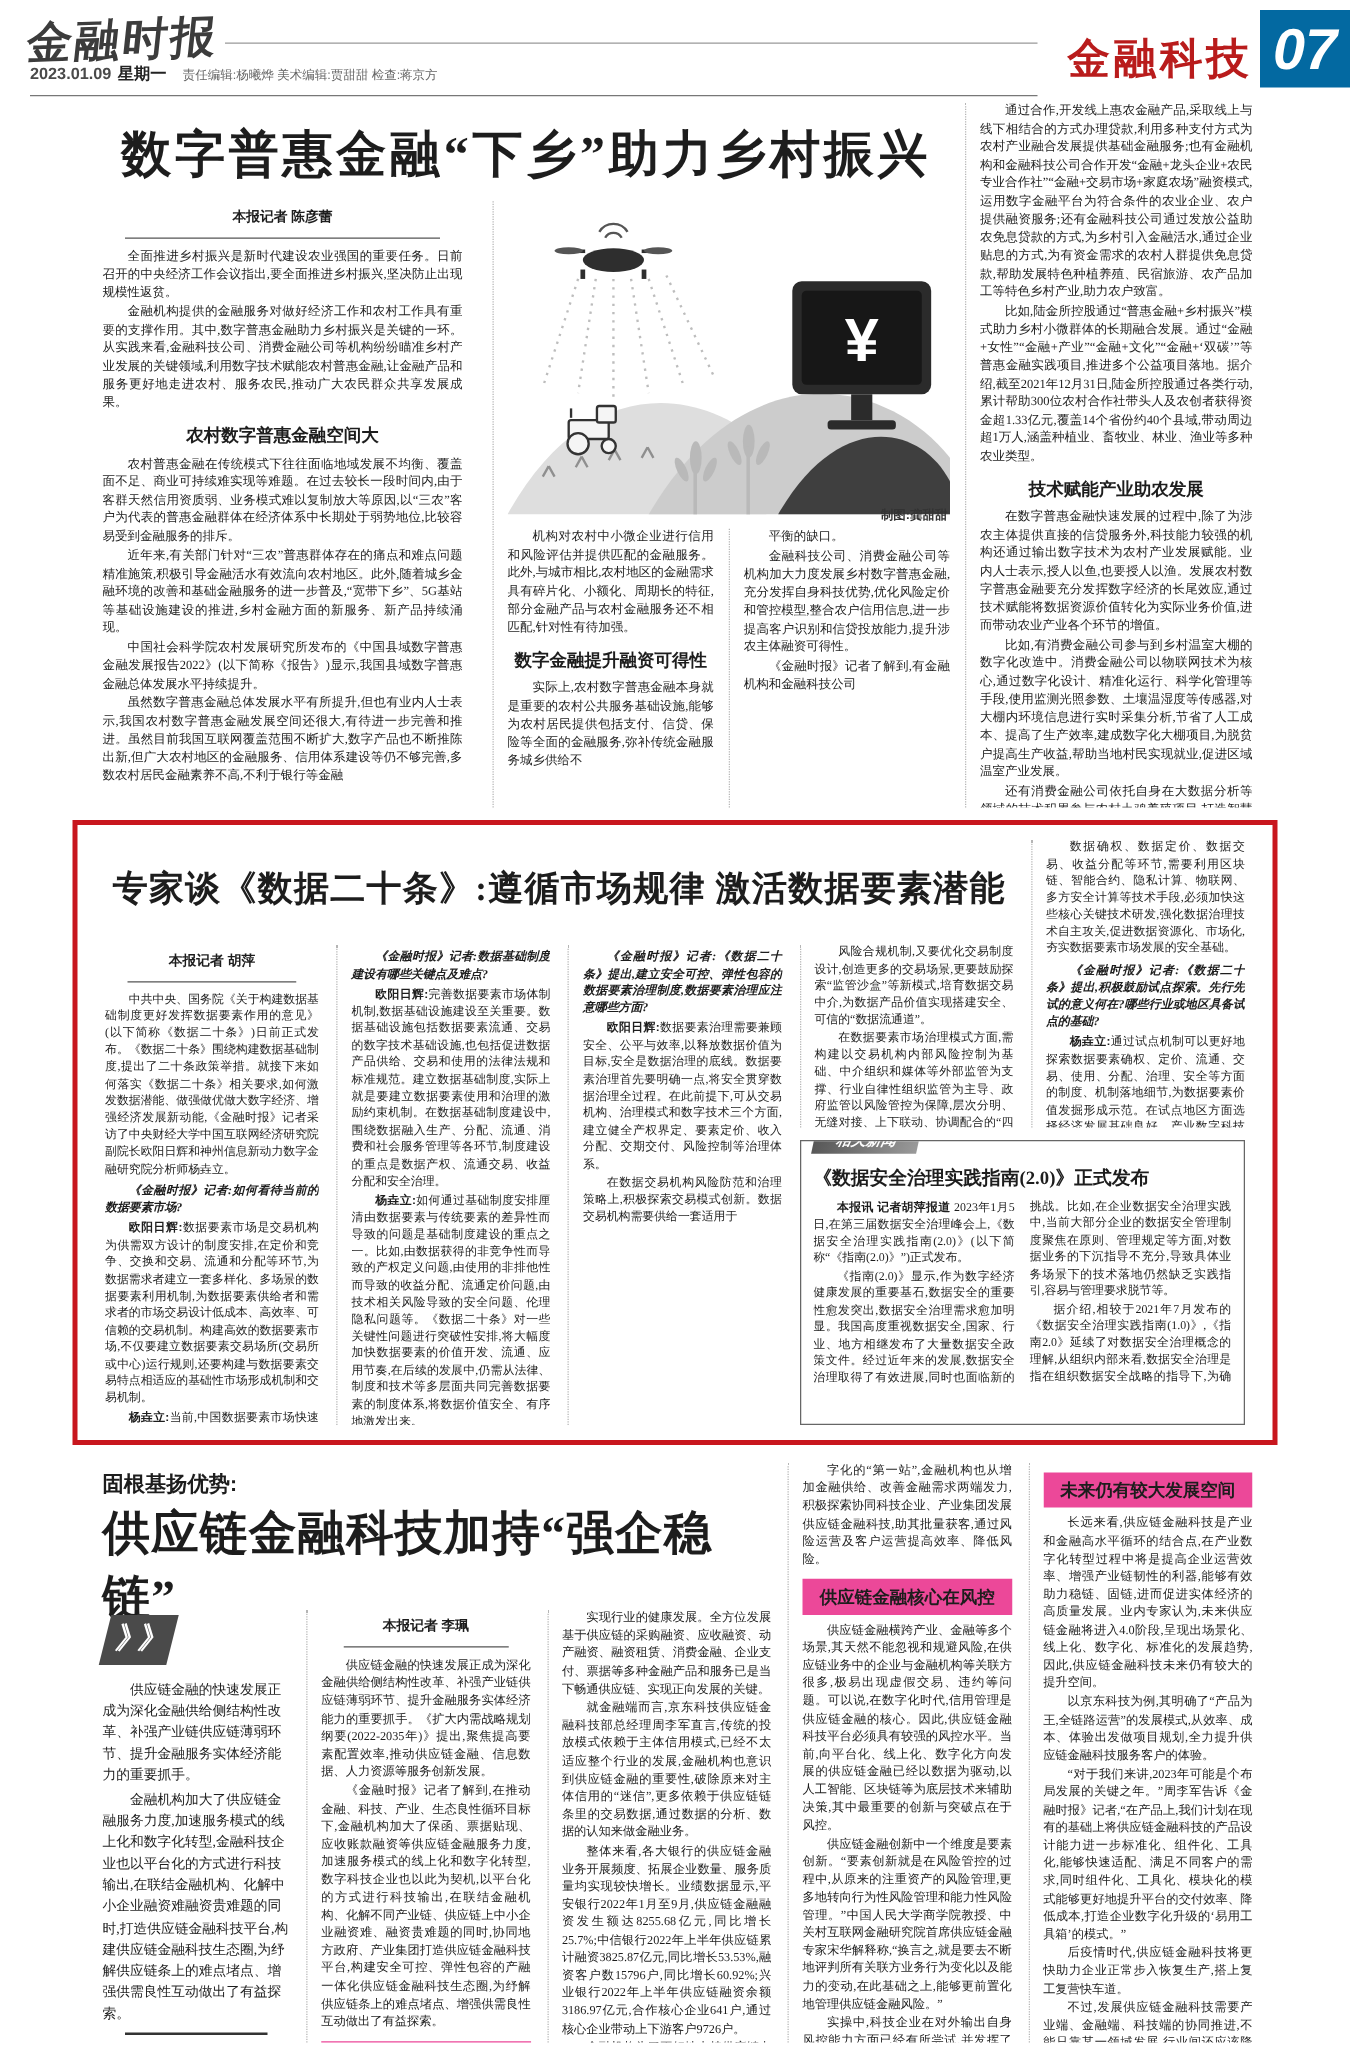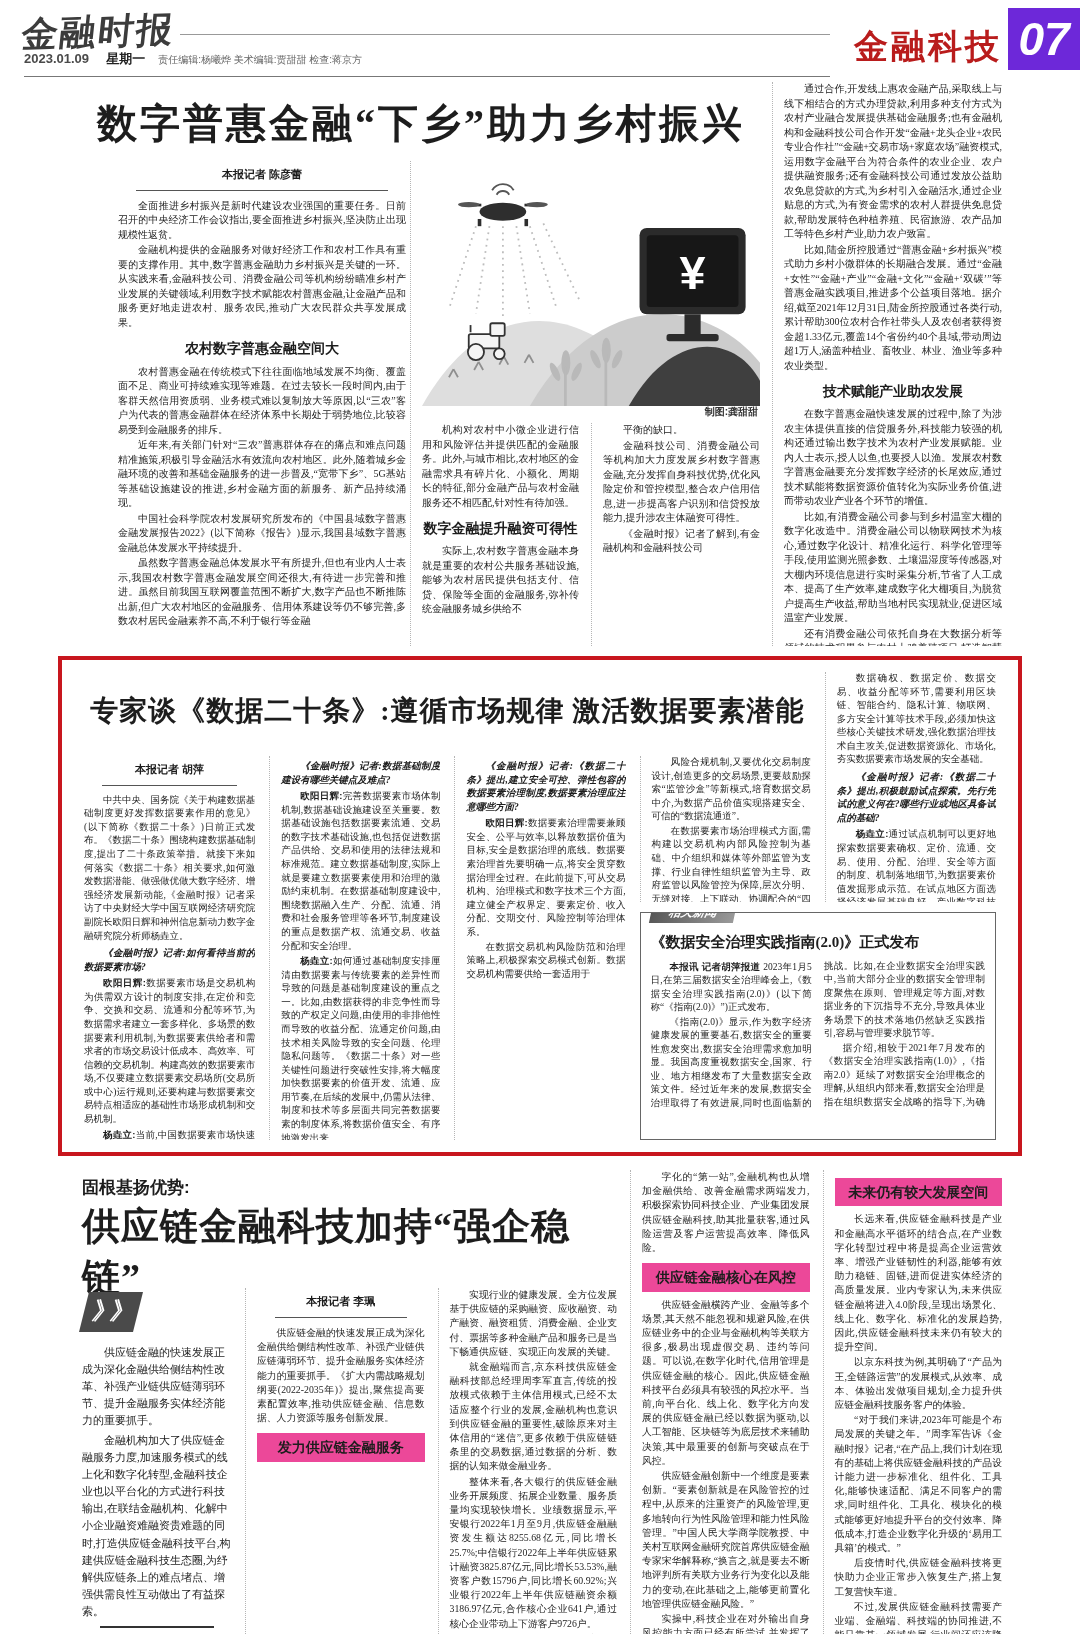--- a/index.html
+++ b/index.html
@@ -6,46 +6,46 @@
   #page{position:relative;width:1080px;height:1648px;background:#fff;overflow:hidden;
         font-family:"Liberation Serif","DejaVu Serif",serif;color:#1d1d1d;}
   
   .hdr{position:relative;height:78px;padding:6px 20px 0 20px;box-sizing:border-box;}
   .logo{position:absolute;left:22px;top:8px;font-family:"DejaVu Serif",serif;font-weight:900;
         font-size:36px;letter-spacing:2px;color:#3c3c3c;transform:skew(-8deg) rotate(-2deg);}
   .logo-rule{position:absolute;left:180px;top:34px;right:250px;border-top:1px solid #999;}
   .hdr-meta{position:absolute;left:24px;top:50px;right:250px;font-size:11px;color:#4a4a4a;
             border-bottom:1px solid #777;padding-bottom:8px;font-family:"Liberation Sans",sans-serif;}
   .hdr-meta b{font-size:13px;color:#222;}
-  .hdr-meta .date{font-size:13px;font-weight:bold;margin-right:14px;}
+  .hdr-meta .date{font-size:13px;font-weight:bold;margin-right:2px;}
   .hdr-meta .editors{font-size:10px;color:#666;margin-left:10px;}
   .sec-tag{position:absolute;right:78px;top:24px;font-family:"Liberation Sans",sans-serif;
            font-weight:bold;font-size:34px;color:#b91c1c;letter-spacing:3px;}
-  .pageno{position:absolute;right:0;top:8px;width:72px;height:62px;background:#6d28d9;
+  .pageno{position:absolute;right:0;top:8px;width:72px;height:62px;background:#0369a1;
           color:#fff;font-family:"Liberation Sans",sans-serif;font-weight:bold;font-size:46px;
           display:flex;align-items:center;justify-content:center;font-style:italic;}
   
   .col{font-size:10px;line-height:1.45;text-align:justify;overflow:hidden;}
   .p{margin:0 0 1px;text-indent:2em;}
   .a{margin:0 0 1px;text-indent:2em;}
   .a b{font-family:"Liberation Sans",sans-serif;}
   .q{margin:4px 0 2px;text-indent:2em;font-weight:bold;font-style:italic;}
   .subhead{font-family:"Liberation Sans",sans-serif;font-weight:bold;font-style:normal;
            font-size:14px;text-align:center;margin:8px 0 6px;text-indent:0;}
   .subhead-bar{font-family:"Liberation Sans",sans-serif;font-weight:bold;font-size:14px;
            text-align:center;margin:8px 0 6px;background:#ec4899;padding:4px 0;text-indent:0;}
   .byline{font-family:"Liberation Sans",sans-serif;font-weight:bold;font-size:11px;
           text-align:center;border-bottom:1px solid #555;padding:2px 0 7px;margin:4px 18px 8px;}
   .vsep{border-left:1px dotted #b5b5b5;padding-left:11px;}
   
   .top-wrap{display:flex;padding:4px 78px 0 82px;height:568px;box-sizing:border-box;gap:12px;}
   .top-main{width:678px;flex:none;display:flex;flex-direction:column;}
   .top-headline{font-size:40px;font-weight:900;letter-spacing:3px;text-align:center;
                 margin:14px 0 10px;font-family:"Liberation Serif",serif;}
-  .top-grid{display:flex;gap:4px;flex:1;min-height:0;margin-left:36px;}
+  .top-grid{display:flex;gap:24px;flex:1;min-height:0;}
   .top-left{width:288px;flex:none;}
   .top-center{flex:1;display:flex;flex-direction:column;min-width:0;}
   .illo{height:258px;position:relative;flex:none;}
   .illo-credit{position:absolute;right:2px;bottom:0;font-size:10px;font-weight:bold;
                font-family:"Liberation Sans",sans-serif;color:#333;}
   .top-subcols{display:flex;gap:12px;flex:1;min-height:0;margin-top:4px;}
   .top-subcols .col{flex:1;}
   .top-right{flex:1;min-width:0;}
   
   .mid-section{margin:10px 58px 0;border:4px solid #c8161e;padding:12px 22px;height:500px;
@@ -259,20 +259,21 @@
       <div>
           <p class="p">供应链金融的快速发展正成为深化金融供给侧结构性改革、补强产业链供应链薄弱环节、提升金融服务实体经济能力的重要抓手。</p>
           <p class="p">金融机构加大了供应链金融服务力度,加速服务模式的线上化和数字化转型,金融科技企业也以平台化的方式进行科技输出,在联结金融机构、化解中小企业融资难融资贵难题的同时,打造供应链金融科技平台,构建供应链金融科技生态圈,为纾解供应链条上的难点堵点、增强供需良性互动做出了有益探索。</p>
         </div>
       <div class="end-rule"></div>
     </div>
     <div class="bot-c2 col vsep">
       <div class="byline">本报记者 李珮</div>
       <div>
           <p class="p">供应链金融的快速发展正成为深化金融供给侧结构性改革、补强产业链供应链薄弱环节、提升金融服务实体经济能力的重要抓手。《扩大内需战略规划纲要(2022-2035年)》提出,聚焦提高要素配置效率,推动供应链金融、信息数据、人力资源等服务创新发展。</p>
+          <p class="p">《金融时报》记者了解到,在推动金融、科技、产业、生态良性循环目标下,金融机构加大了保函、票据贴现、应收账款融资等供应链金融服务力度,加速服务模式的线上化和数字化转型,数字科技企业也以此为契机,以平台化的方式进行科技输出,在联结金融机构、化解不同产业链、供应链上中小企业融资难、融资贵难题的同时,协同地方政府、产业集团打造供应链金融科技平台,构建安全可控、弹性包容的产融一体化供应链金融科技生态圈,为纾解供应链条上的难点堵点、增强供需良性互动做出了有益探索。</p>
           <h3 class="subhead-bar">发力供应链金融服务</h3>
         </div>
     </div>
     <div class="bot-c3 col vsep">
         <p class="p">实现行业的健康发展。全方位发展基于供应链的采购融资、应收融资、动产融资、融资租赁、消费金融、企业支付、票据等多种金融产品和服务已是当下畅通供应链、实现正向发展的关键。</p>
         <p class="p">就金融端而言,京东科技供应链金融科技部总经理周李军直言,传统的投放模式依赖于主体信用模式,已经不太适应整个行业的发展,金融机构也意识到供应链金融的重要性,破除原来对主体信用的“迷信”,更多依赖于供应链链条里的交易数据,通过数据的分析、数据的认知来做金融业务。</p>
         <p class="p">整体来看,各大银行的供应链金融业务开展频度、拓展企业数量、服务质量均实现较快增长。业绩数据显示,平安银行2022年1月至9月,供应链金融融资发生额达8255.68亿元,同比增长25.7%;中信银行2022年上半年供应链累计融资3825.87亿元,同比增长53.53%,融资客户数15796户,同比增长60.92%;兴业银行2022年上半年供应链融资余额3186.97亿元,合作核心企业641户,通过核心企业带动上下游客户9726户。</p>
         <p class="p">金融机构为了更好地支持供应链中的中小微企业正常有序运行,安全、高效、精准的系统性供应链金融服务必不可少。作为产业数</p>
       </div>
     <div class="bot-c4 col vsep">

